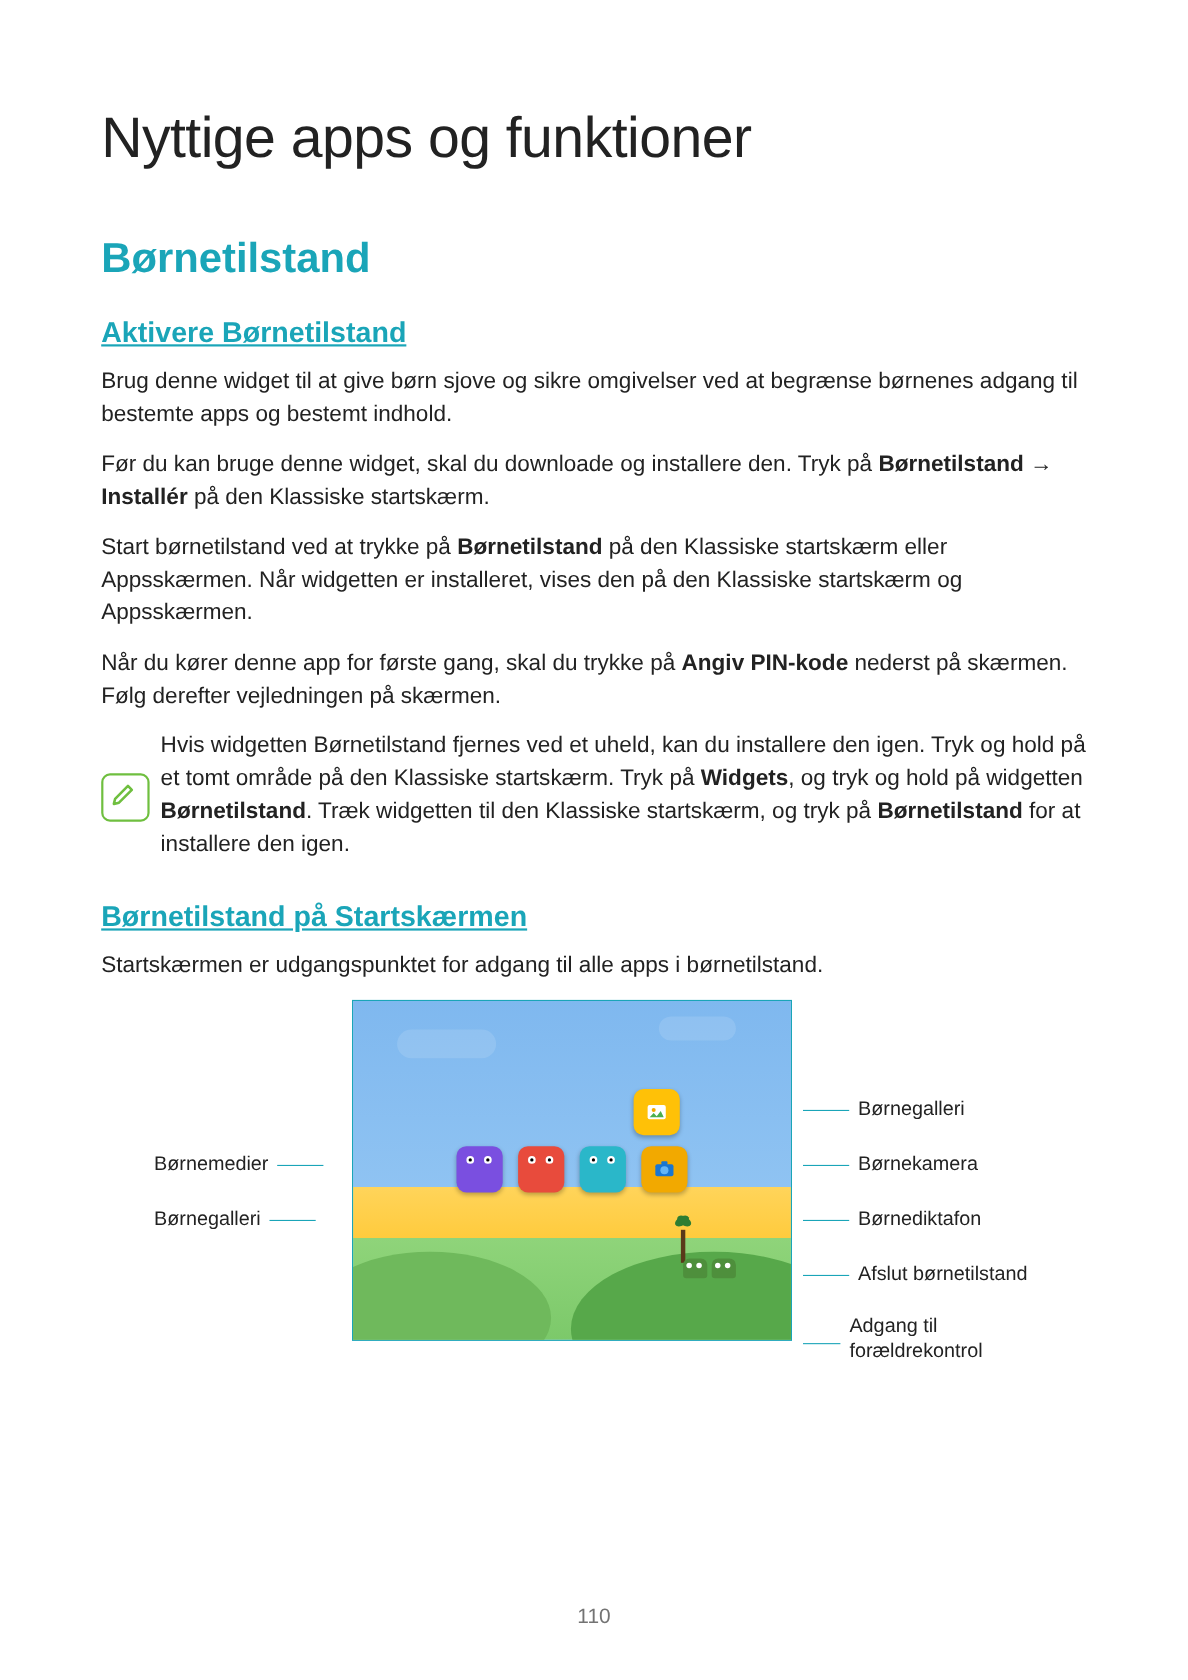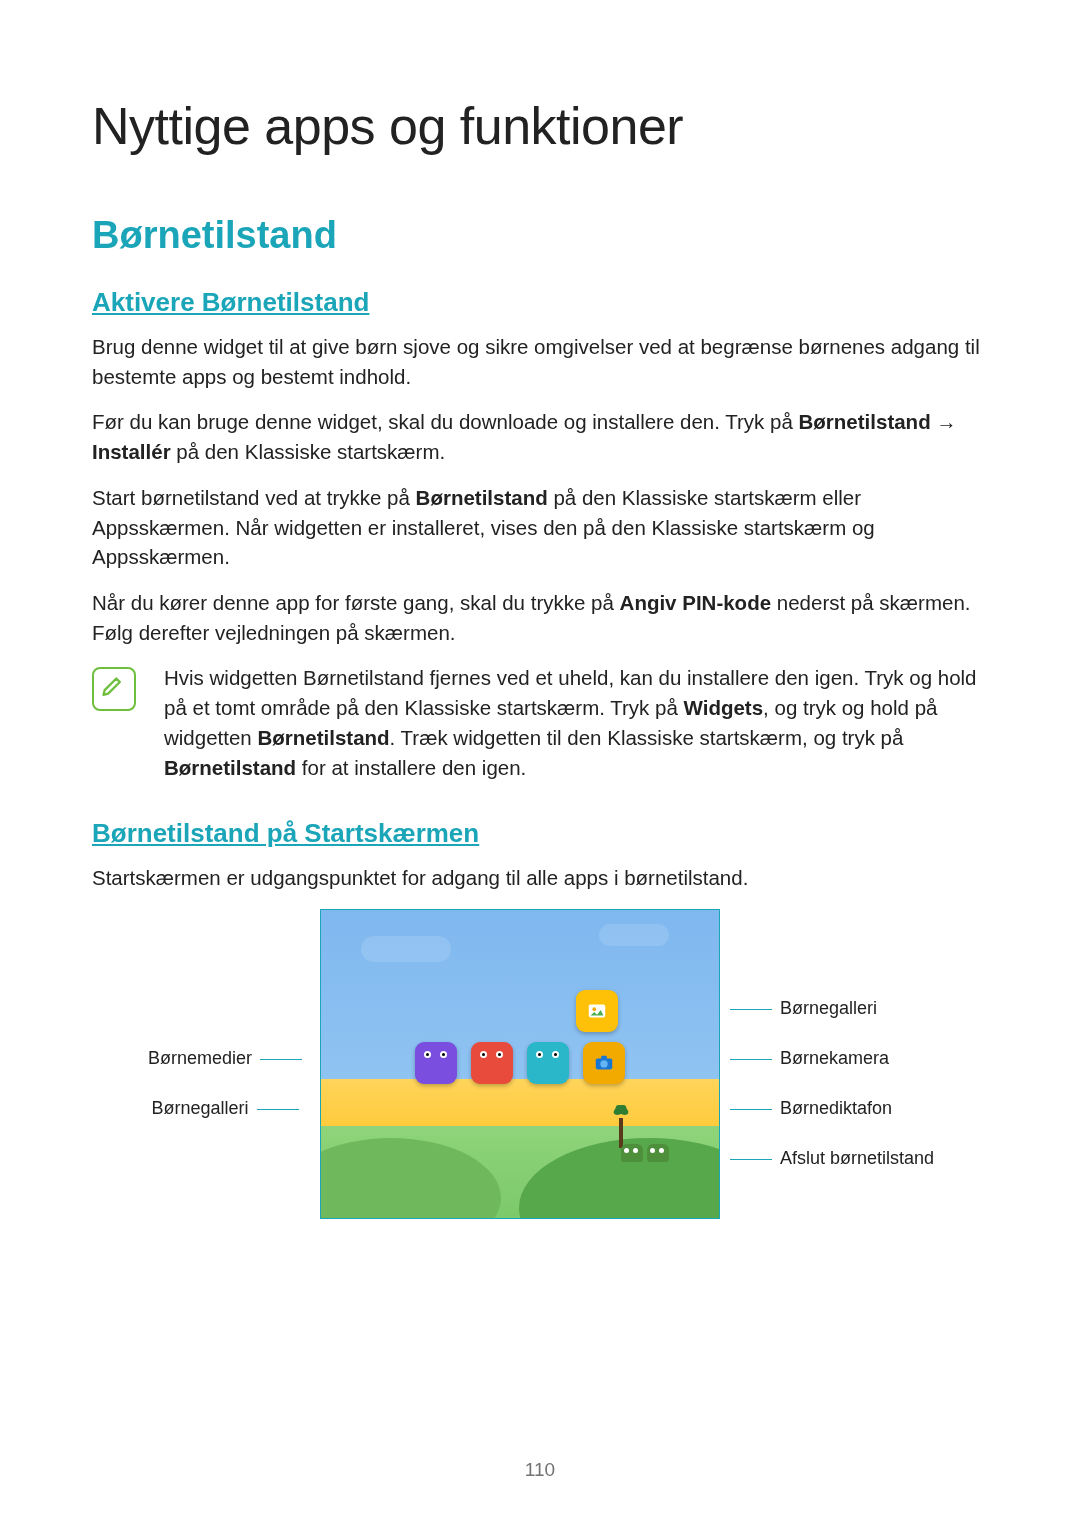--- a/index.html
+++ b/index.html
@@ -33,22 +33,22 @@
     text-decoration: underline;
   }
   p {
     font-size: 20.5px;
     line-height: 1.45;
     margin-bottom: 16px;
   }
   .bold { font-weight: 700; }
   .note-row {
     display: flex;
-    align-items: flex-start;
-    gap: 28px;
+    align-items: center;
+    gap: 10px;
     margin-bottom: 36px;
     margin-top: 4px;
   }
   .note-icon {
     flex: 0 0 44px;
     width: 44px;
     height: 44px;
     border: 2px solid #6fbf3f;
     border-radius: 8px;
     display: flex;
@@ -73,21 +73,21 @@
     line-height: 1.3;
     color: #222;
   }
   .labels-left { text-align: right; padding-right: 10px; }
   .labels-right { text-align: left; padding-left: 10px; }
   .ll-row, .lr-row {
     display: flex;
     align-items: center;
     height: 50px;
   }
-  .ll-row { justify-content: center; }
+  .ll-row { justify-content: flex-start; }
   .lr-row { justify-content: flex-start; }
   .lead-line {
     width: 42px;
     height: 0;
     border-top: 1px solid #1aa5b8;
   }
   .labels-left .lead-line { margin-left: 8px; }
   .labels-right .lead-line { margin-right: 8px; }
   .lspacer-top-left  { height: 125px; }
   .lspacer-top-right { height: 75px; }
@@ -277,17 +277,21 @@
           <span>Børnekamera</span>
         </div>
       <div class="lr-row">
           <span class="lead-line"></span>
           <span>Børnediktafon</span>
         </div>
       <div class="lr-row">
           <span class="lead-line"></span>
           <span>Afslut børnetilstand</span>
         </div>
+      <div class="lr-row" style="height:auto;padding-top:10px">
+          <span class="lead-line" style="margin-top:8px"></span>
+          <span>Adgang til forældrekontrol</span>
+        </div>
     </div>
   </div>
 </div>
 
 <div class="page-num">110</div>
 
 </body></html>

